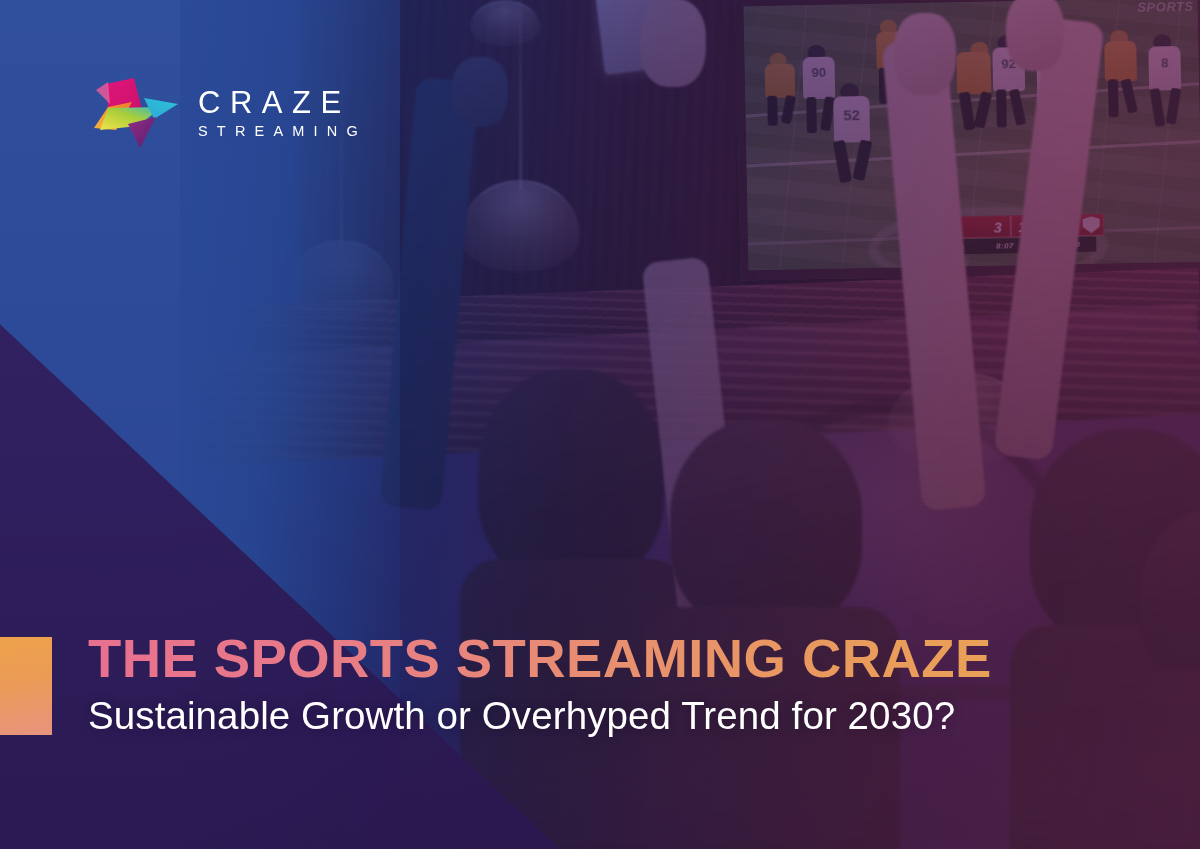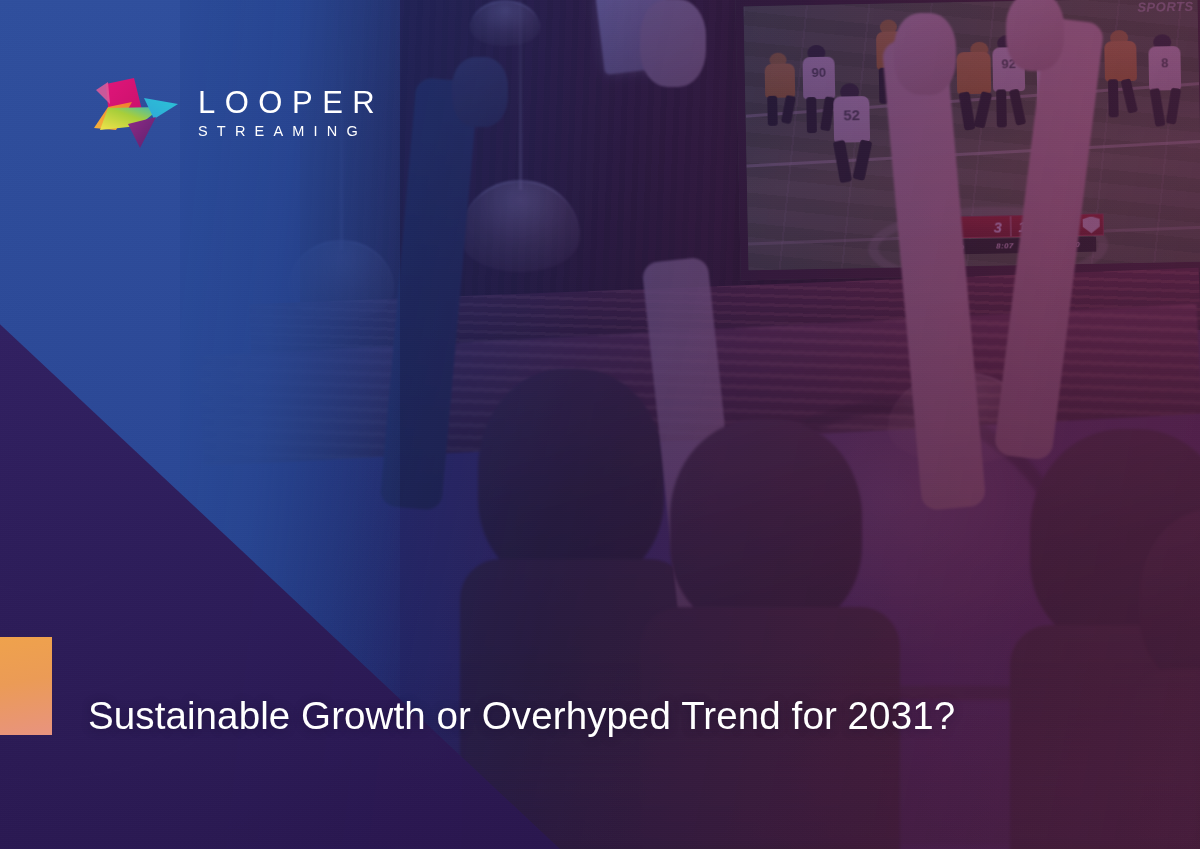--- a/index.html
+++ b/index.html
@@ -461,21 +461,22 @@
 
       <polygon points="14,33 38,28 22,56 0,54" fill="url(#gOrange)"></polygon>
 
       <polygon points="14,34 68,33 44,52 6,56" fill="url(#gLime)"></polygon>
 
       <polygon points="50,24 84,30 60,45" fill="url(#gCyan)"></polygon>
 
       <polygon points="34,50 62,43 46,74" fill="url(#gPurp)"></polygon>
     </svg>
     <div class="logo-words">
-      <div class="brand-1">LOOPER</div>
+      <div class="brand-1">CRAZE</div>
       <div class="brand-2">STREAMING</div>
     </div>
   </div>
 
   <div class="accent-bar"></div>
-  <div class="subhead">Sustainable Growth or Overhyped Trend for 2031?</div>
+  <div class="headline">THE SPORTS STREAMING CRAZE</div>
+  <div class="subhead">Sustainable Growth or Overhyped Trend for 2030?</div>
 
 </div>
 
 </body></html>

